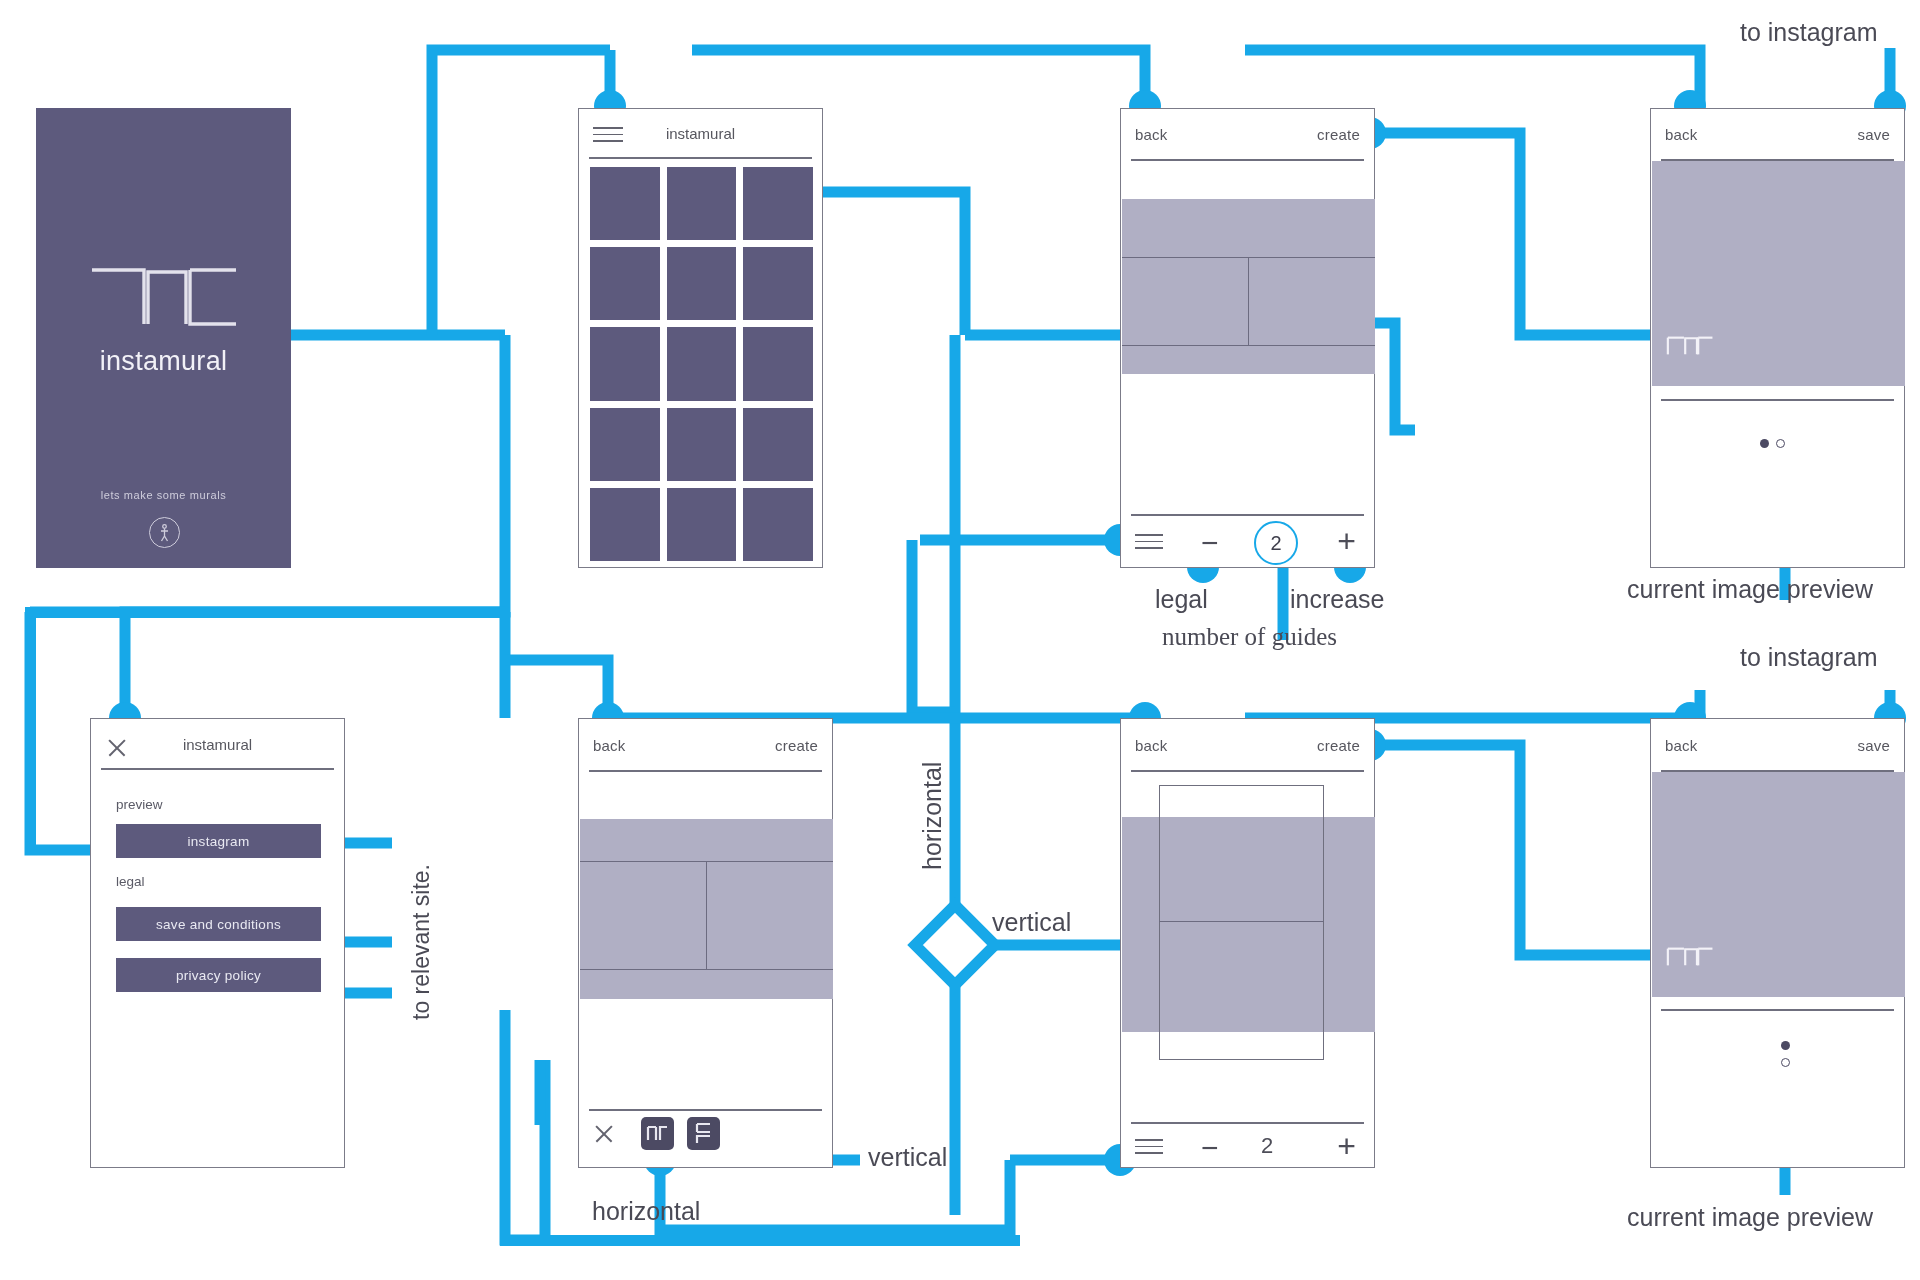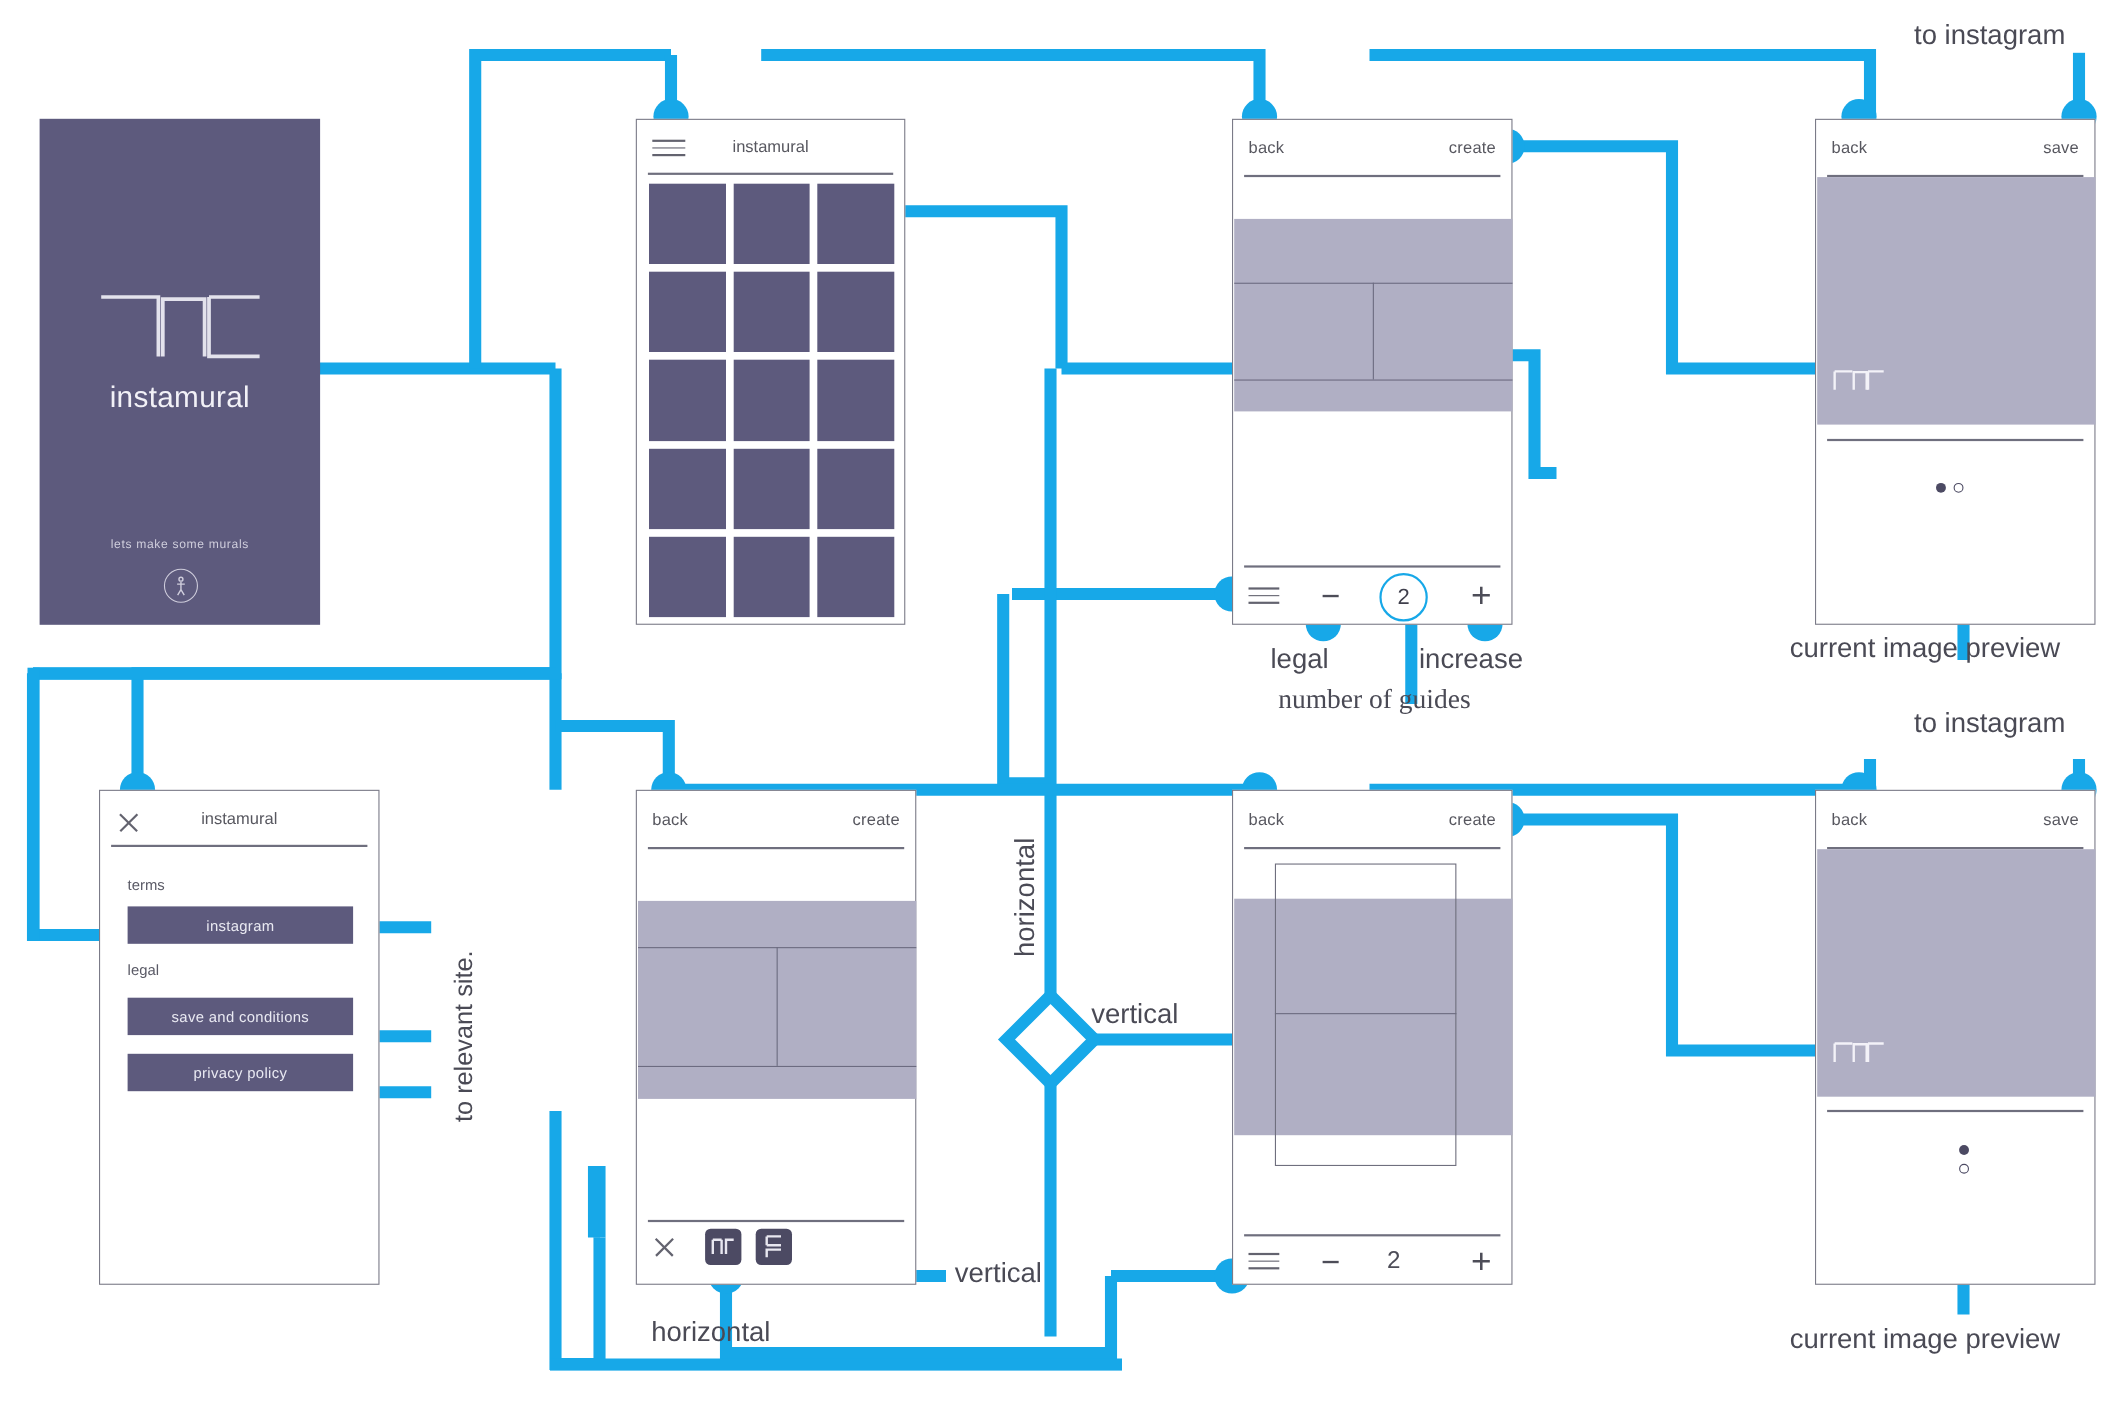--- a/index.html
+++ b/index.html
@@ -227,21 +227,21 @@
         <div class="thumb" style="left: 76.6667px; top: 320.8px; width: 69.6667px; height: 73.2px;"></div>
         <div class="thumb" style="left: 153.333px; top: 320.8px; width: 69.6667px; height: 73.2px;"></div>
       </div>
   </div>
 
   <div class="phone" style="left:90px;top:718px;width:255px;height:450px;">
     <div class="xmark" style="left:15px;top:18px;"></div>
     <div class="ttl" style="top:17px;">instamural</div>
     <div class="barline" style="top:49px;"></div>
 
-    <div class="mlbl" style="left:25px;top:78px;">terms</div>
+    <div class="mlbl" style="left:25px;top:78px;">preview</div>
     <div class="mrow" style="left:25px;top:105px;width:205px;height:34px;">
       <span>instagram</span>
     </div>
 
     <div class="mlbl" style="left:25px;top:155px;">legal</div>
     <div class="mrow" style="left:25px;top:188px;width:205px;height:34px;">
       <span>save and conditions</span>
     </div>
     <div class="mrow" style="left:25px;top:239px;width:205px;height:34px;">
       <span>privacy policy</span>

